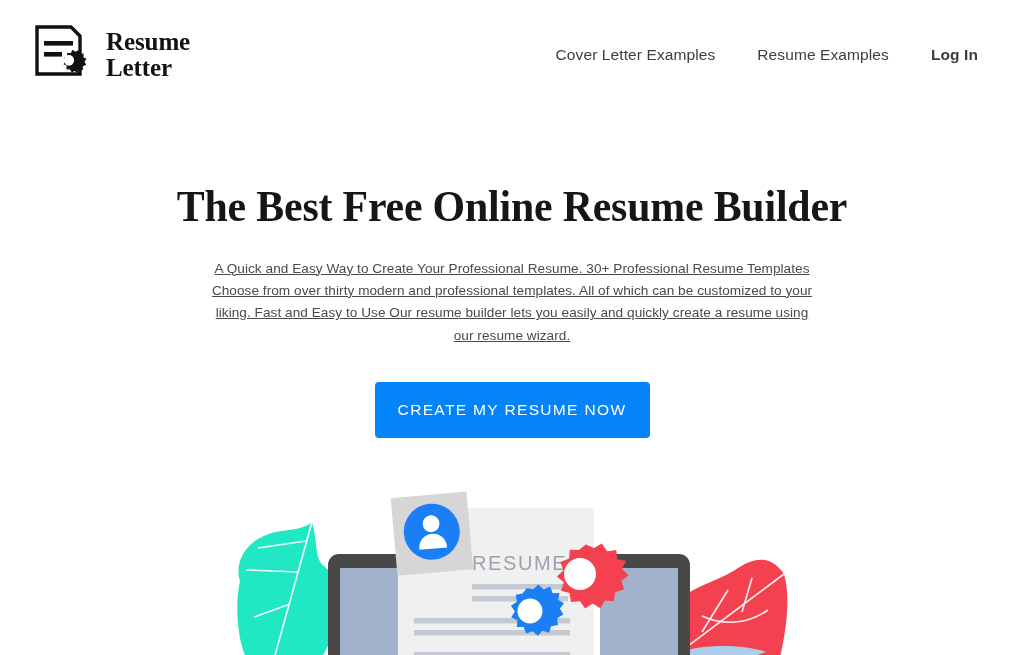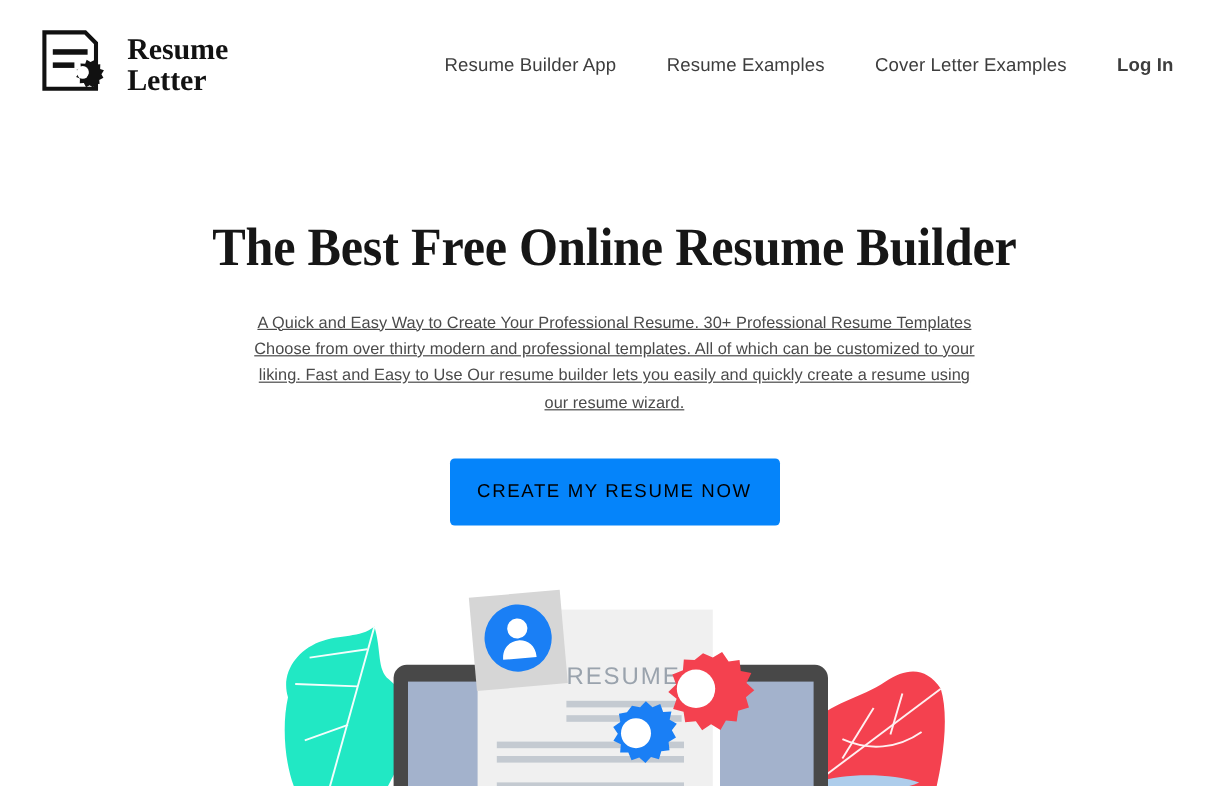--- a/index.html
+++ b/index.html
@@ -98,21 +98,21 @@
   }
 
   .cta-wrap {
     margin-top: 35px;
     display: flex;
     justify-content: center;
   }
 
   .cta-button {
     background: #0584fa;
-    color: #000000;
+    color: #ffffff;
     border: none;
     border-radius: 4px;
     width: 275px;
     height: 56px;
     font-family: "Liberation Sans", sans-serif;
     font-size: 15.5px;
     letter-spacing: 1.35px;
     cursor: pointer;
     text-transform: uppercase;
   }
@@ -153,23 +153,22 @@
       </g>
       <circle cx="35" cy="37" r="4.7" fill="#ffffff"></circle>
     </svg>
     <span class="brand-text">
       <span>Resume</span>
       <span>Letter</span>
     </span>
   </a>
 
   <nav class="main-nav">
-    <a class="nav-link" href="#">Resume Builder App</a>
+    <a class="nav-link" href="#">Cover Letter Examples</a>
     <a class="nav-link" href="#">Resume Examples</a>
-    <a class="nav-link" href="#">Cover Letter Examples</a>
     <a class="nav-link" href="#">Log In</a>
   </nav>
 </header>
 
 <main class="hero">
 
   <h1 class="hero-title">The Best Free Online Resume Builder</h1>
 
   <p class="hero-sub">A Quick and Easy Way to Create Your Professional Resume. 30+ Professional Resume Templates Choose from over thirty modern and professional templates. All of which can be customized to your liking. Fast and Easy to Use Our resume builder lets you easily and quickly create a resume using our resume wizard.</p>
 

